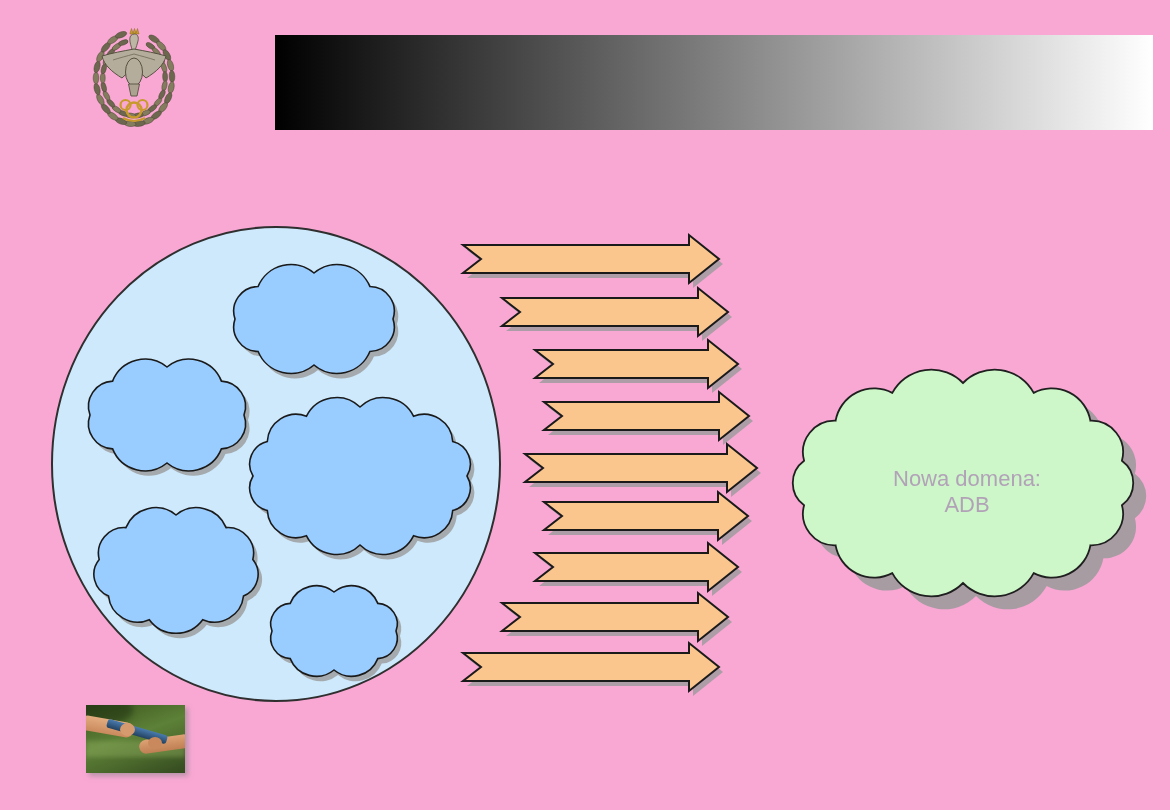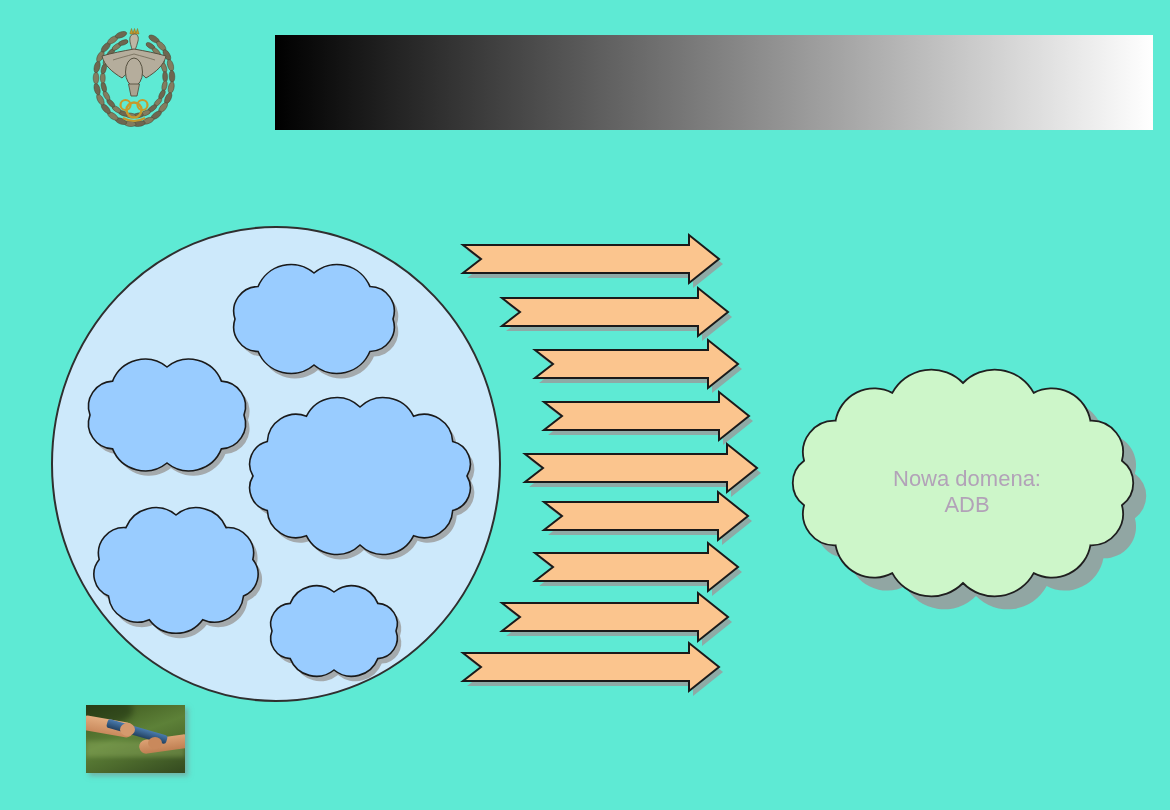--- a/index.html
+++ b/index.html
@@ -1,19 +1,19 @@
 <!DOCTYPE html>
 <html style="--label-color: #b2a2b8;"><head>
 <meta charset="utf-8">
 <style>
   html,body{margin:0;padding:0;background:#888;}
   .slide{
     position:relative;
     width:1170px;height:810px;
-    background:#5eead4;
+    background:#f9a8d4;
     overflow:hidden;
     font-family:"Liberation Sans", sans-serif;
     margin:0 auto;
   }
   .gradient-bar{
     position:absolute;
     left:275px;top:35px;width:878px;height:95px;
     background:linear-gradient(to right,#000000,#ffffff);
   }
   .logo-box{

